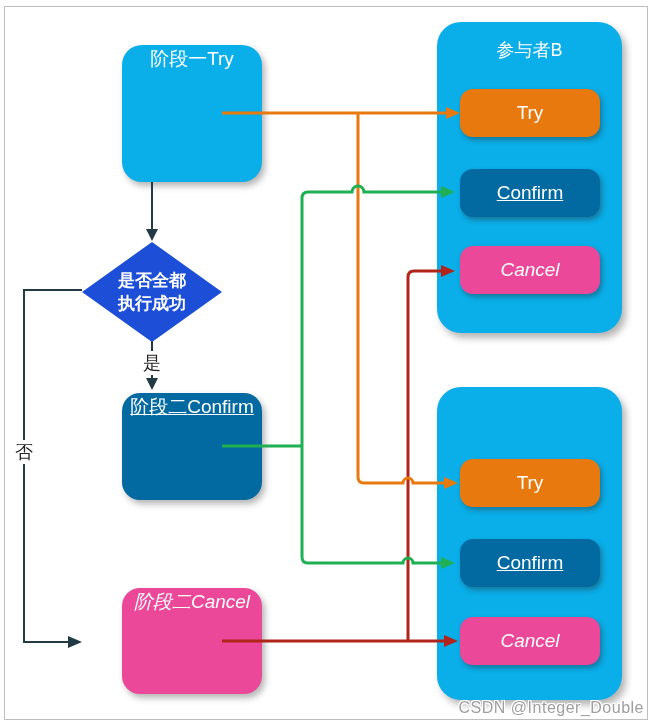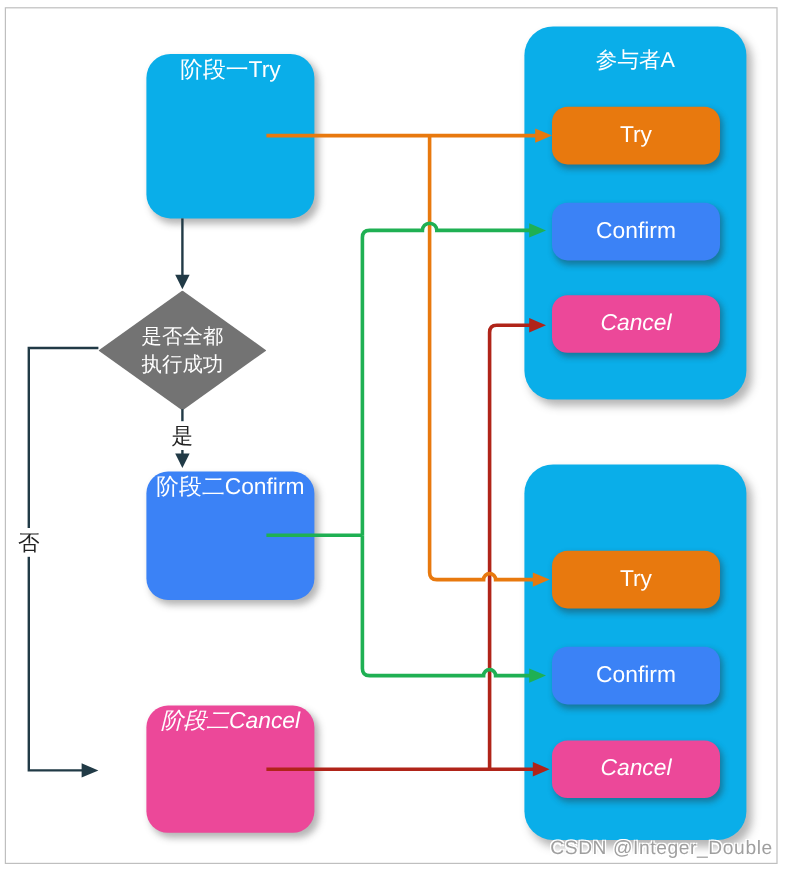--- a/index.html
+++ b/index.html
@@ -13,33 +13,33 @@
   }
   .node{
     position:absolute;display:flex;flex-direction:row;align-items:flex-start;
     justify-content:center;color:#ffffff;text-align:center;z-index:1;
     box-shadow:3px 4px 6px rgba(90,90,90,0.45);
     margin-left:40px;
   }
   .node .l1{font-size:19px;line-height:27px;}
   .node .l2{font-size:19px;line-height:27px;}
   .blue{background:#0aaee9;}
-  .green{background:#3b82f6;}
+  .green{background:#0369a1;text-decoration:underline;}
   .red{background:#ec4899;font-style:italic;}
   .orange{background:#e8790e;}
   .box-try{left:82px;top:45px;width:140px;height:137px;border-radius:20px;}
   .box-confirm{left:82px;top:393px;width:140px;height:107px;border-radius:18px;}
   .box-cancel{left:82px;top:588px;width:140px;height:106px;border-radius:18px;}
   .diamond{
     position:absolute;left:82px;top:242px;width:140px;height:100px;
-    background:#737373;display:flex;flex-direction:column;align-items:center;
+    background:#1d4ed8;display:flex;flex-direction:column;align-items:center;
     justify-content:center;color:#fff;z-index:1;
     clip-path:polygon(50% 0,100% 50%,50% 100%,0 50%);
     font-family:"Liberation Serif","DejaVu Serif",serif;
-    font-size:17px;line-height:23px;text-align:center;
+    font-size:17px;line-height:23px;text-align:center;font-weight:bold;
   }
   .panel{
     position:absolute;width:185px;background:#0aaee9;border-radius:24px;z-index:1;
     box-shadow:4px 5px 7px rgba(90,90,90,0.45);
   }
   .panel-a{left:437px;top:22px;height:311px;}
   .panel-b{left:437px;top:387px;height:313px;}
   .panel-title{
     color:#fff;font-size:18px;text-align:center;padding-top:16px;
   }
@@ -80,21 +80,21 @@
   <div class="l1">阶段二</div>
   <div class="l2">Confirm</div>
 </div>
 
 <div class="node red box-cancel">
   <div class="l1">阶段二</div>
   <div class="l2">Cancel</div>
 </div>
 
 <div class="panel panel-a">
-  <div class="panel-title">参与者A</div>
+  <div class="panel-title">参与者B</div>
   <div class="pbtn orange" style="top:67px;">Try</div>
   <div class="pbtn green" style="top:147px;">Confirm</div>
   <div class="pbtn red" style="top:224px;">Cancel</div>
 </div>
 
 <div class="panel panel-b">
   <div class="pbtn orange" style="top:72px;">Try</div>
   <div class="pbtn green" style="top:152px;">Confirm</div>
   <div class="pbtn red" style="top:230px;">Cancel</div>
 </div>

